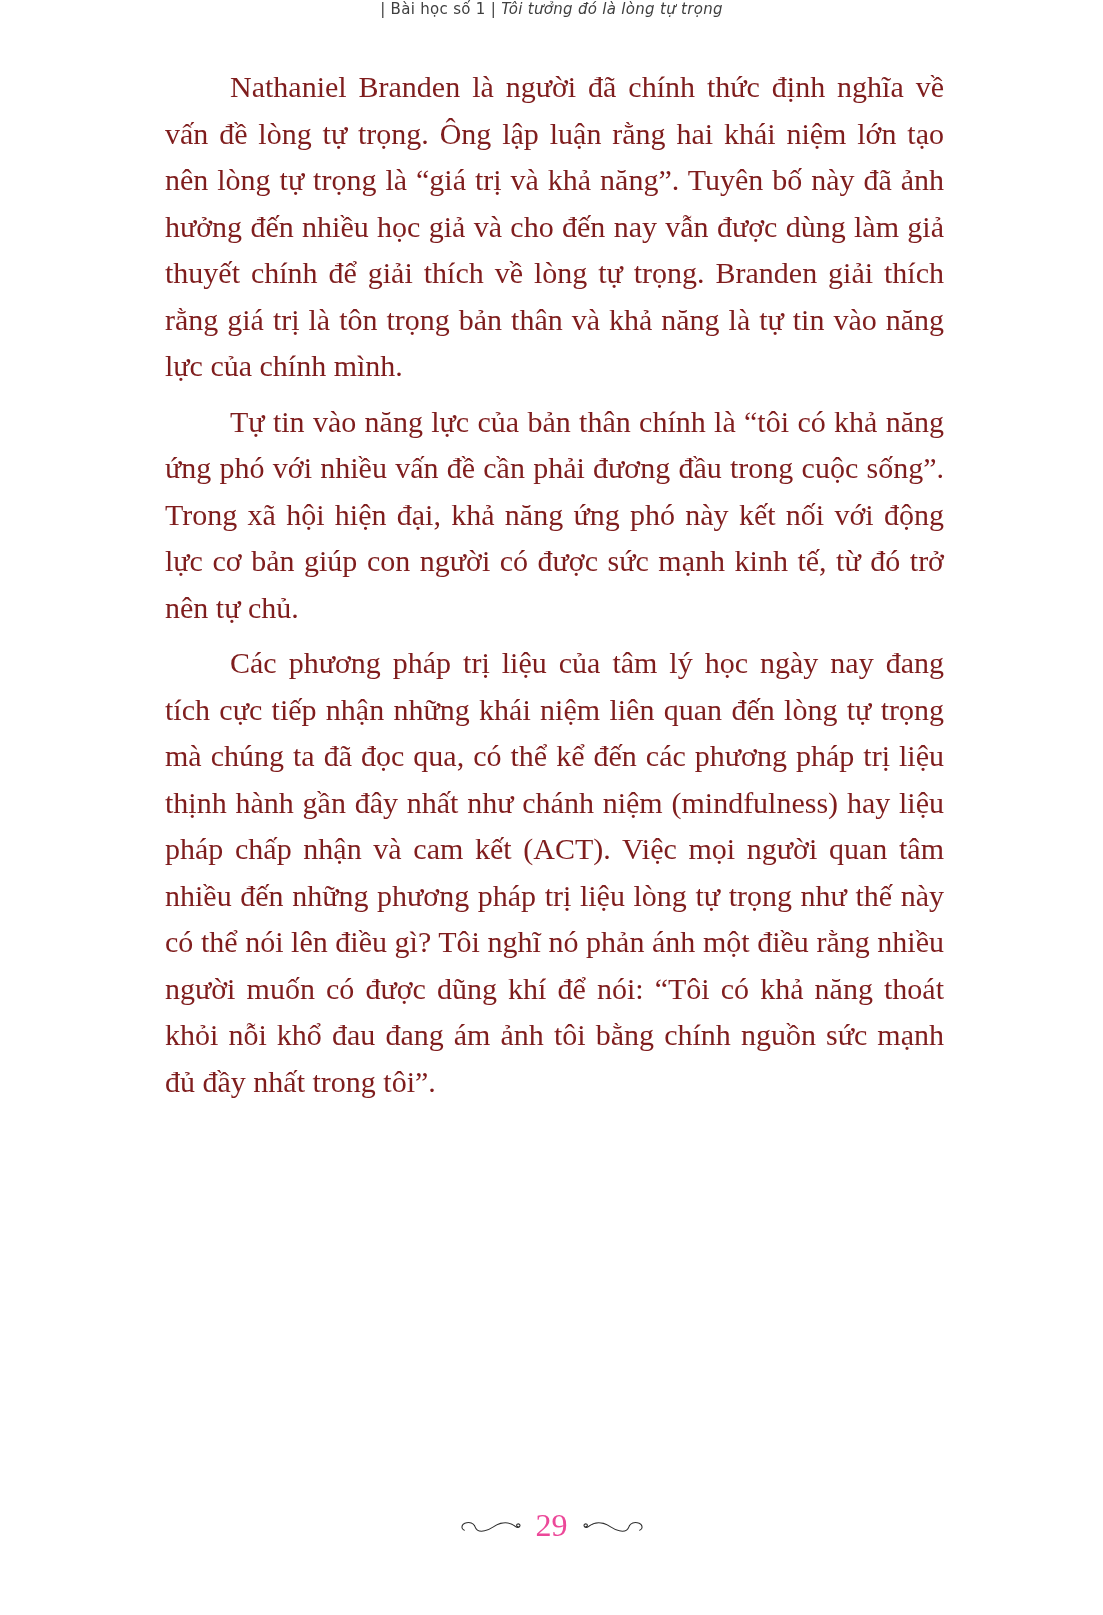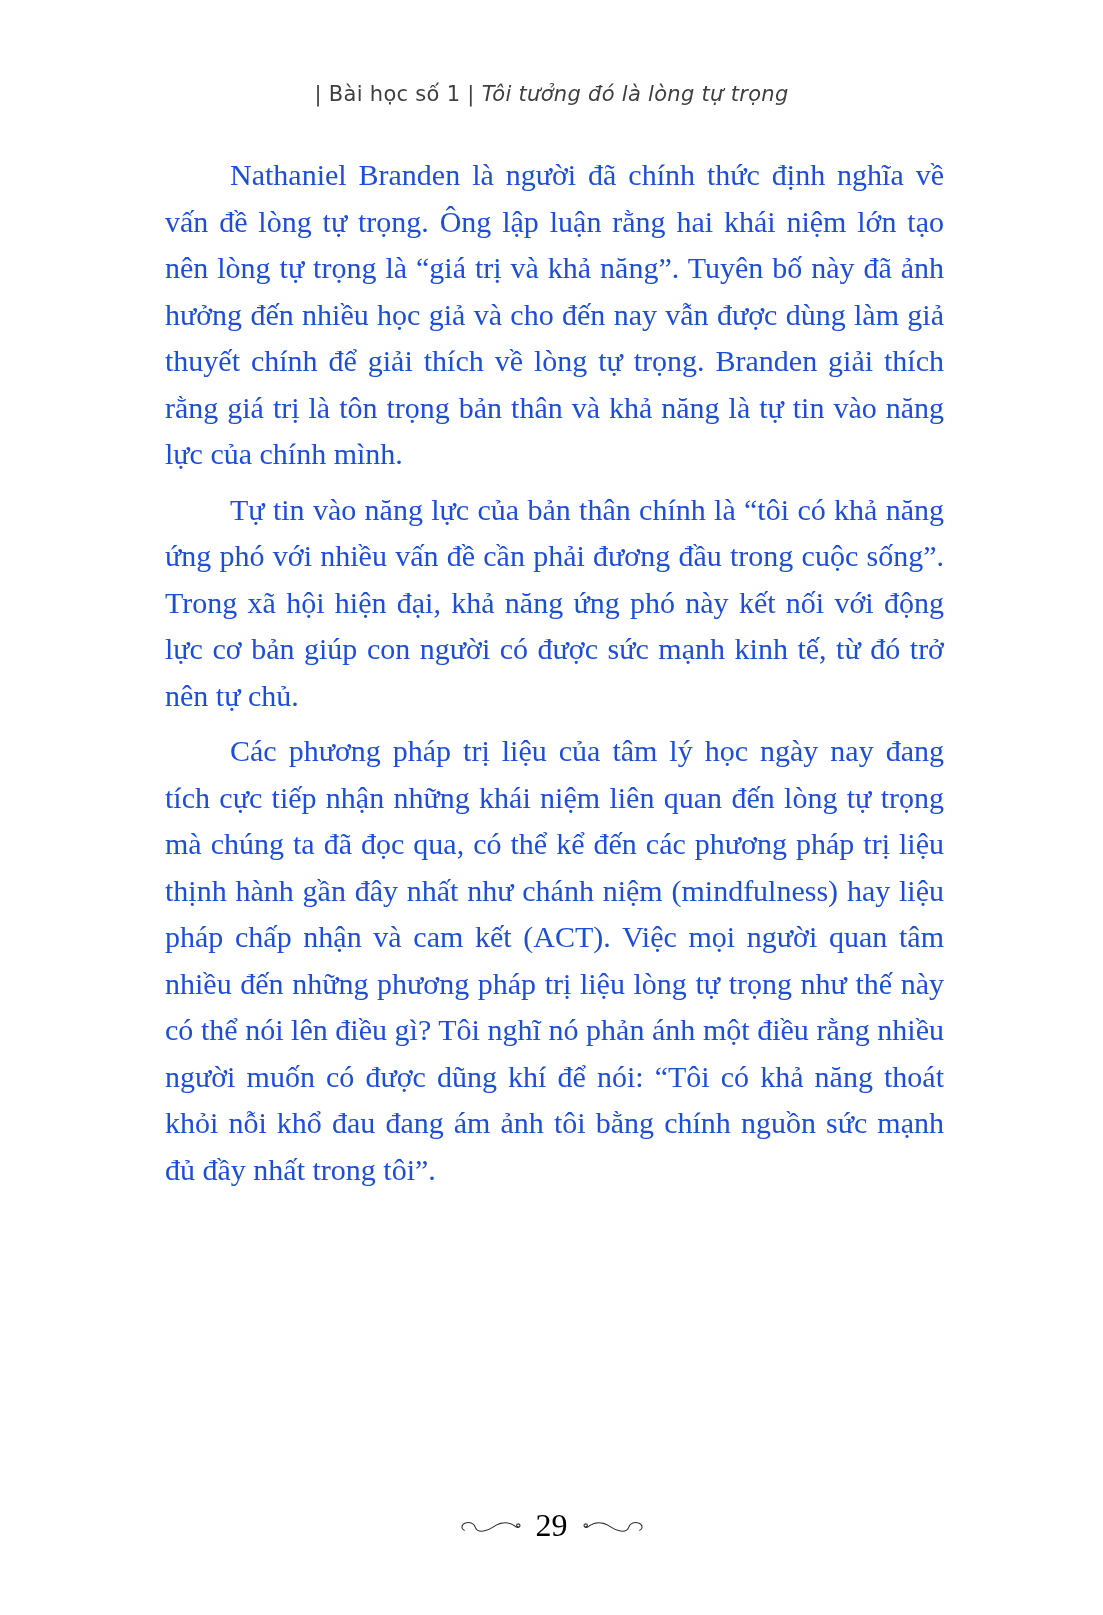--- a/index.html
+++ b/index.html
@@ -12,55 +12,54 @@
     width: 1103px;
     height: 1615px;
     margin: 0 auto;
     background: #ffffff;
     box-sizing: border-box;
     display: flex;
     flex-direction: column;
     overflow: hidden;
   }
   .page-header {
-    margin-top: 82px;
     text-align: center;
     font-family: "DejaVu Sans", "Liberation Sans", sans-serif;
-    font-size: 21px;
+    font-size: 15px;
     letter-spacing: 0.3px;
     color: #3f3f3f;
     white-space: nowrap;
   }
   .page-header .chapter-title {
     font-style: italic;
   }
   .page-body {
     margin: 46px 159px 0 165px;
     font-family: "Liberation Serif", "DejaVu Serif", serif;
     font-size: 30px;
     line-height: 46.5px;
-    color: #1d4ed8;
+    color: #7f1d1d;
     text-align: justify;
   }
   .page-body p {
     margin: 0 0 9px 0;
     text-indent: 65px;
   }
   .page-footer {
     margin-top: auto;
     padding-bottom: 74px;
     display: flex;
     justify-content: center;
     align-items: center;
     gap: 14px;
   }
   .page-number {
     font-family: "Liberation Serif", "DejaVu Serif", serif;
     font-size: 32px;
-    color: #000000;
+    color: #ec4899;
     line-height: 1;
   }
   .flourish {
     display: block;
     width: 62px;
     height: 17px;
   }
   .flourish path {
     fill: none;
     stroke: #2f2f2f;

